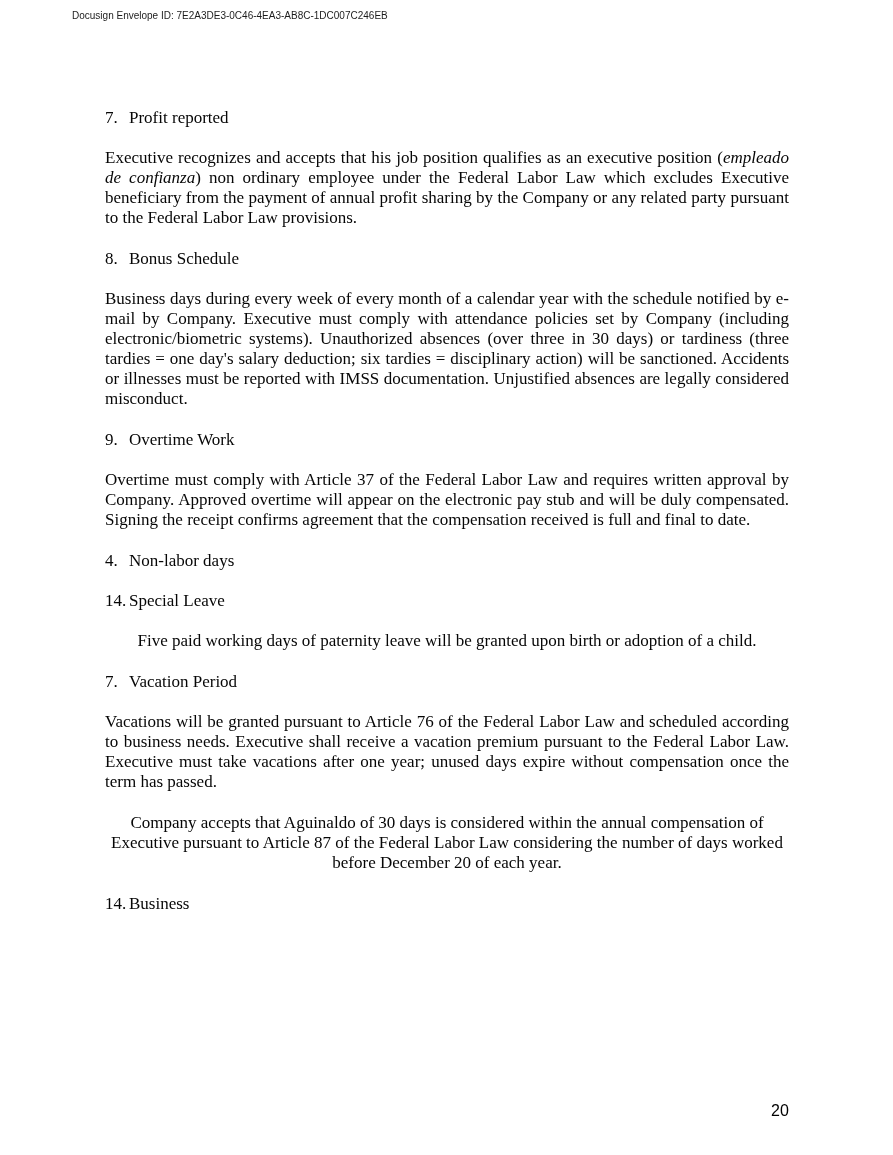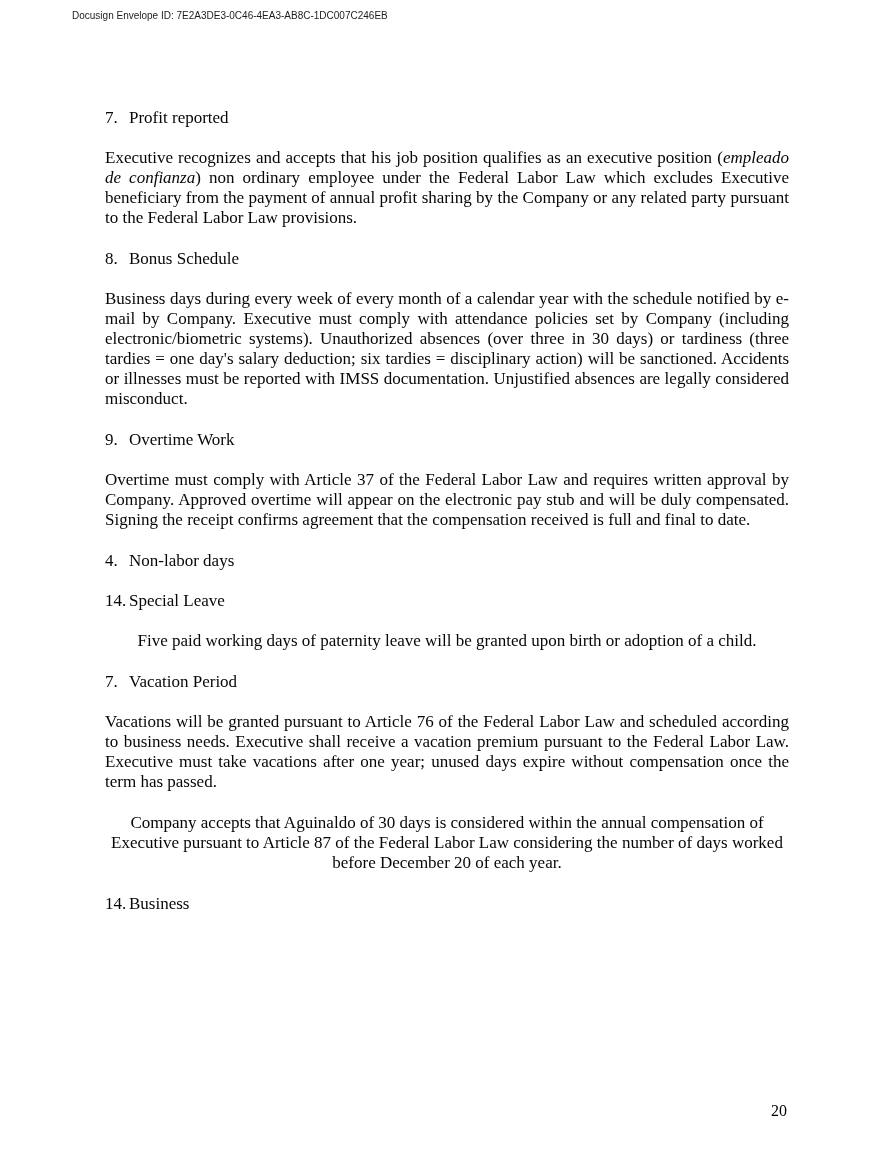--- a/index.html
+++ b/index.html
@@ -45,21 +45,21 @@
   .para {
     margin: 0 0 21px 0;
   }
   .para.justify { text-align: justify; }
   .para.left { text-align: center; }
   .para em { font-style: italic; }
   .page-number {
     position: absolute;
     left: 771px;
     top: 1102px;
-    font-family: Liberation Serif, serif;
+    font-family: Liberation Sans, sans-serif;
     font-size: 16px;
     color: #000000;
   }
 </style>
 </head>
 <body>
 
 <div class="page">
 
   <div class="docusign-header">Docusign Envelope ID: 7E2A3DE3-0C46-4EA3-AB8C-1DC007C246EB</div>

